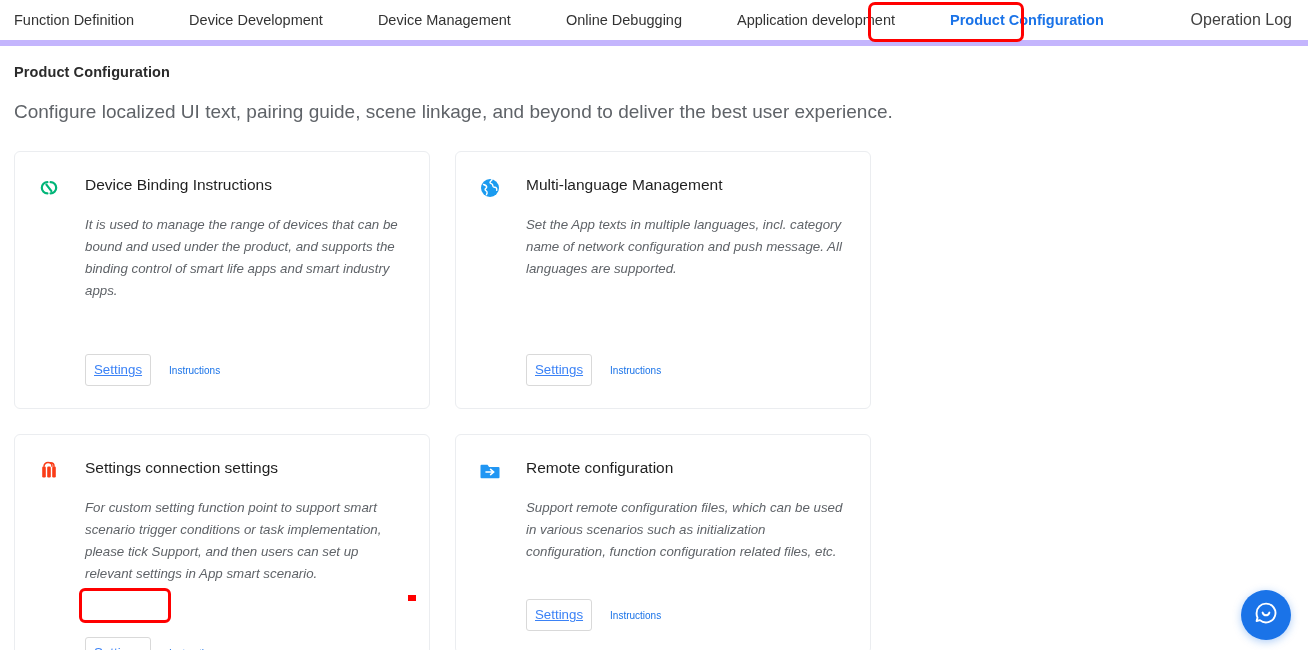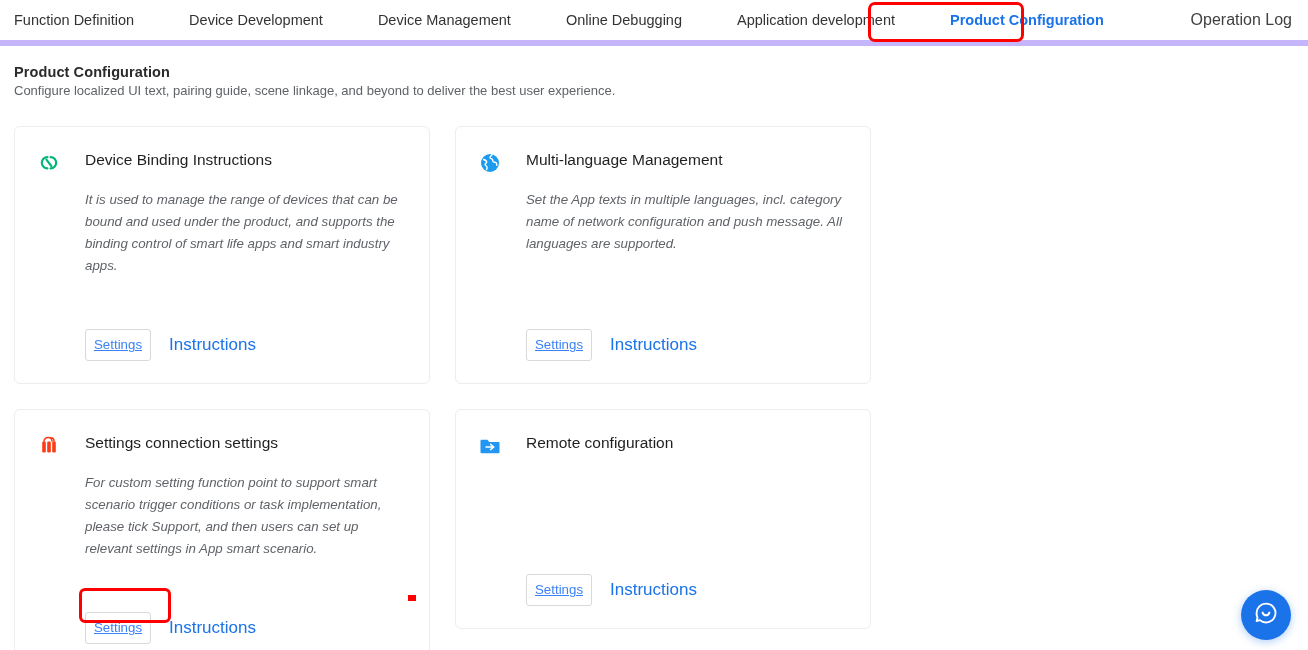--- a/index.html
+++ b/index.html
@@ -82,22 +82,22 @@
   .page-head {
     padding: 18px 14px 0 14px;
   }
   .page-title {
     font-size: 14.5px;
     font-weight: 700;
     color: #2b2b2b;
     letter-spacing: 0.1px;
   }
   .page-sub {
-    margin-top: 3px;
-    font-size: 13px;
+    margin-top: 21px;
+    font-size: 19px;
     color: #5f6368;
   }
 
   
   .grid {
     margin-top: 28px;
     padding: 0 14px;
     display: flex;
     flex-wrap: wrap;
     gap: 25px 25px;
@@ -156,21 +156,21 @@
     color: #3b82f6;
     background: #ffffff;
     border: 1px solid #d9d9d9;
     border-radius: 3px;
     padding: 7px 8px;
     cursor: pointer;
     line-height: 16px;
     text-decoration: underline;
   }
   .link-instructions {
-    font-size: 17px;
+    font-size: 10px;
     color: #1a73e8;
     margin-left: 18px;
     cursor: pointer;
     text-decoration: none;
   }
 
   
   .chat-fab {
     position: absolute;
     right: 17px;
@@ -270,20 +270,21 @@
   <div class="card card-r2">
     <div class="card-head">
       <span class="card-icon">
         <svg width="22" height="22" viewBox="0 0 22 22">
           <path d="M2.5 4.8h6l1.6 2.2h9.4a1 1 0 0 1 1 1v9.2a1 1 0 0 1-1 1H2.5a1 1 0 0 1-1-1V5.8a1 1 0 0 1 1-1z" fill="#2196f3"></path>
           <path d="M7 12h7.4M11.6 9.4 14.8 12l-3.2 2.6" fill="none" stroke="#ffffff" stroke-width="1.6" stroke-linecap="round" stroke-linejoin="round"></path>
         </svg>
       </span>
       <span class="card-title">Remote configuration</span>
     </div>
+    <div class="card-body">Support remote configuration files, which can be used in various scenarios such as initialization configuration, function configuration related files, etc.</div>
     <div class="card-actions">
       <button class="btn-settings">Settings</button>
       <a class="link-instructions">Instructions</a>
     </div>
   </div>
 
 </div>
 
 <div class="annot annot-settings"></div>
 <div class="red-dot"></div>

